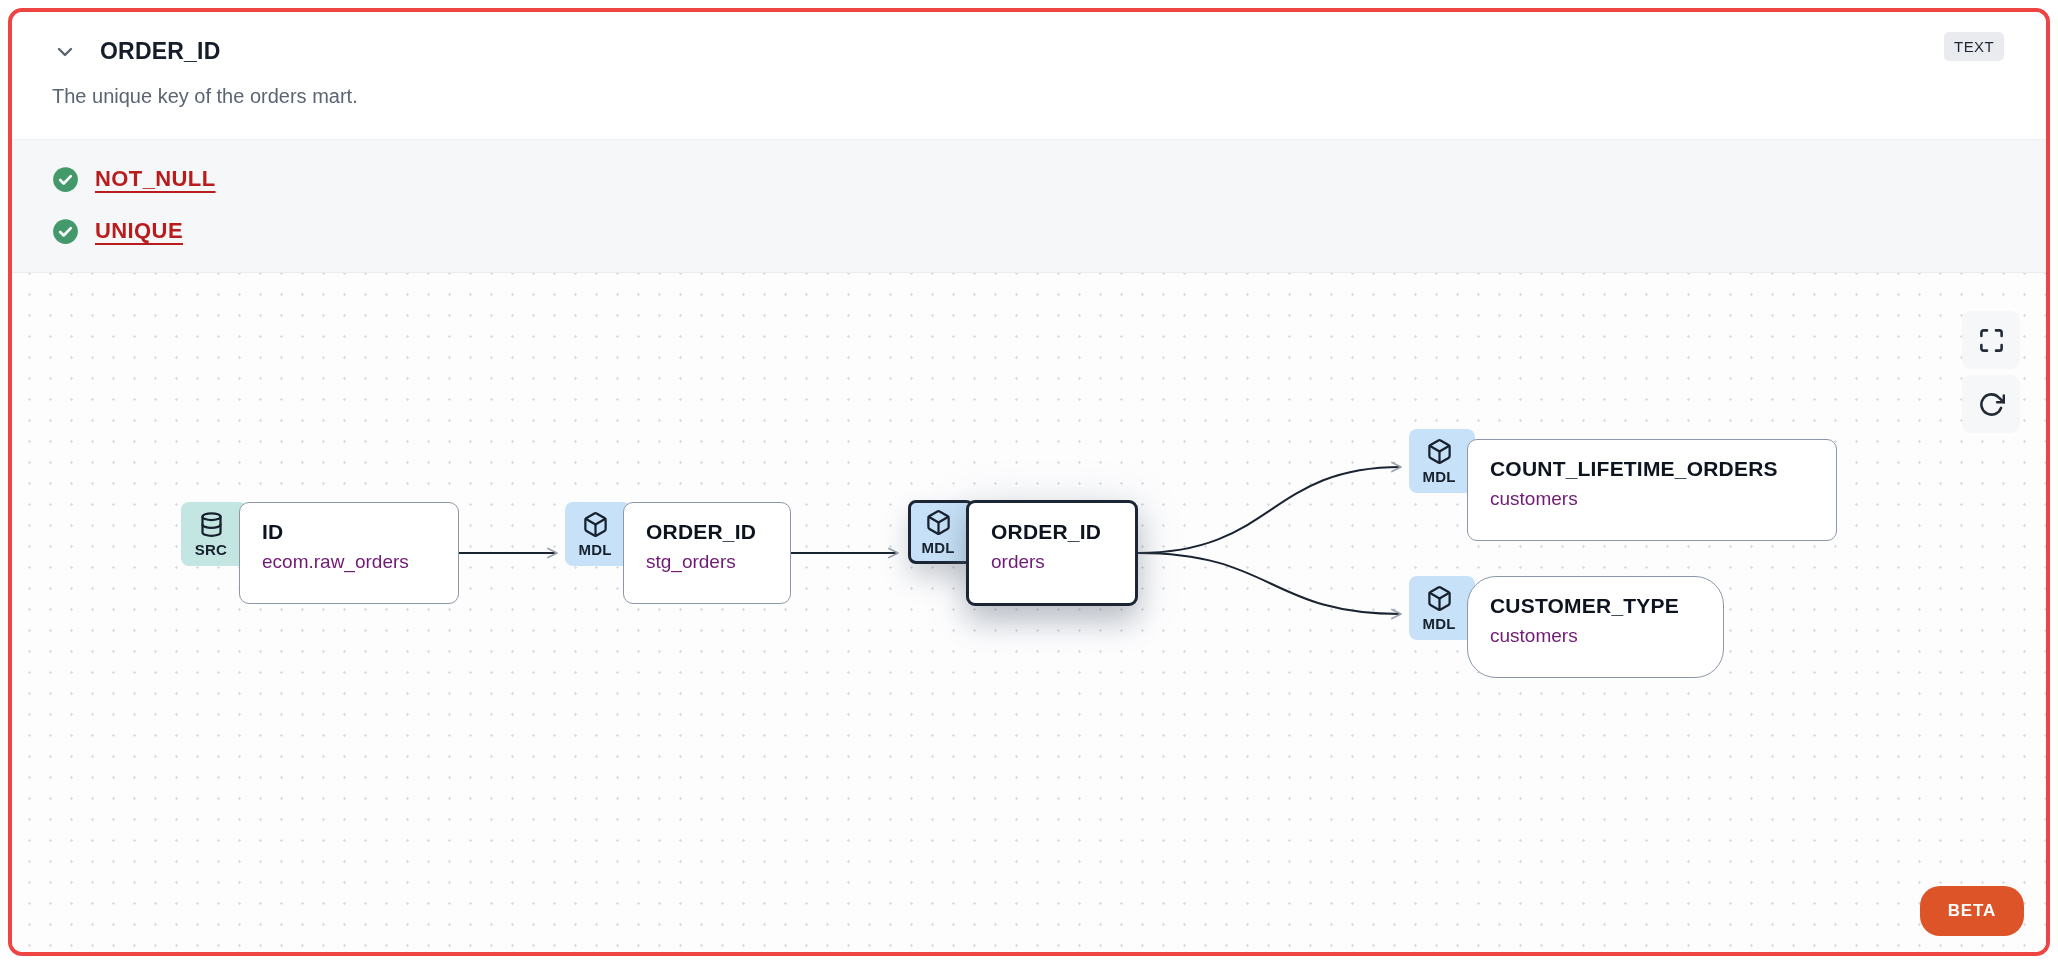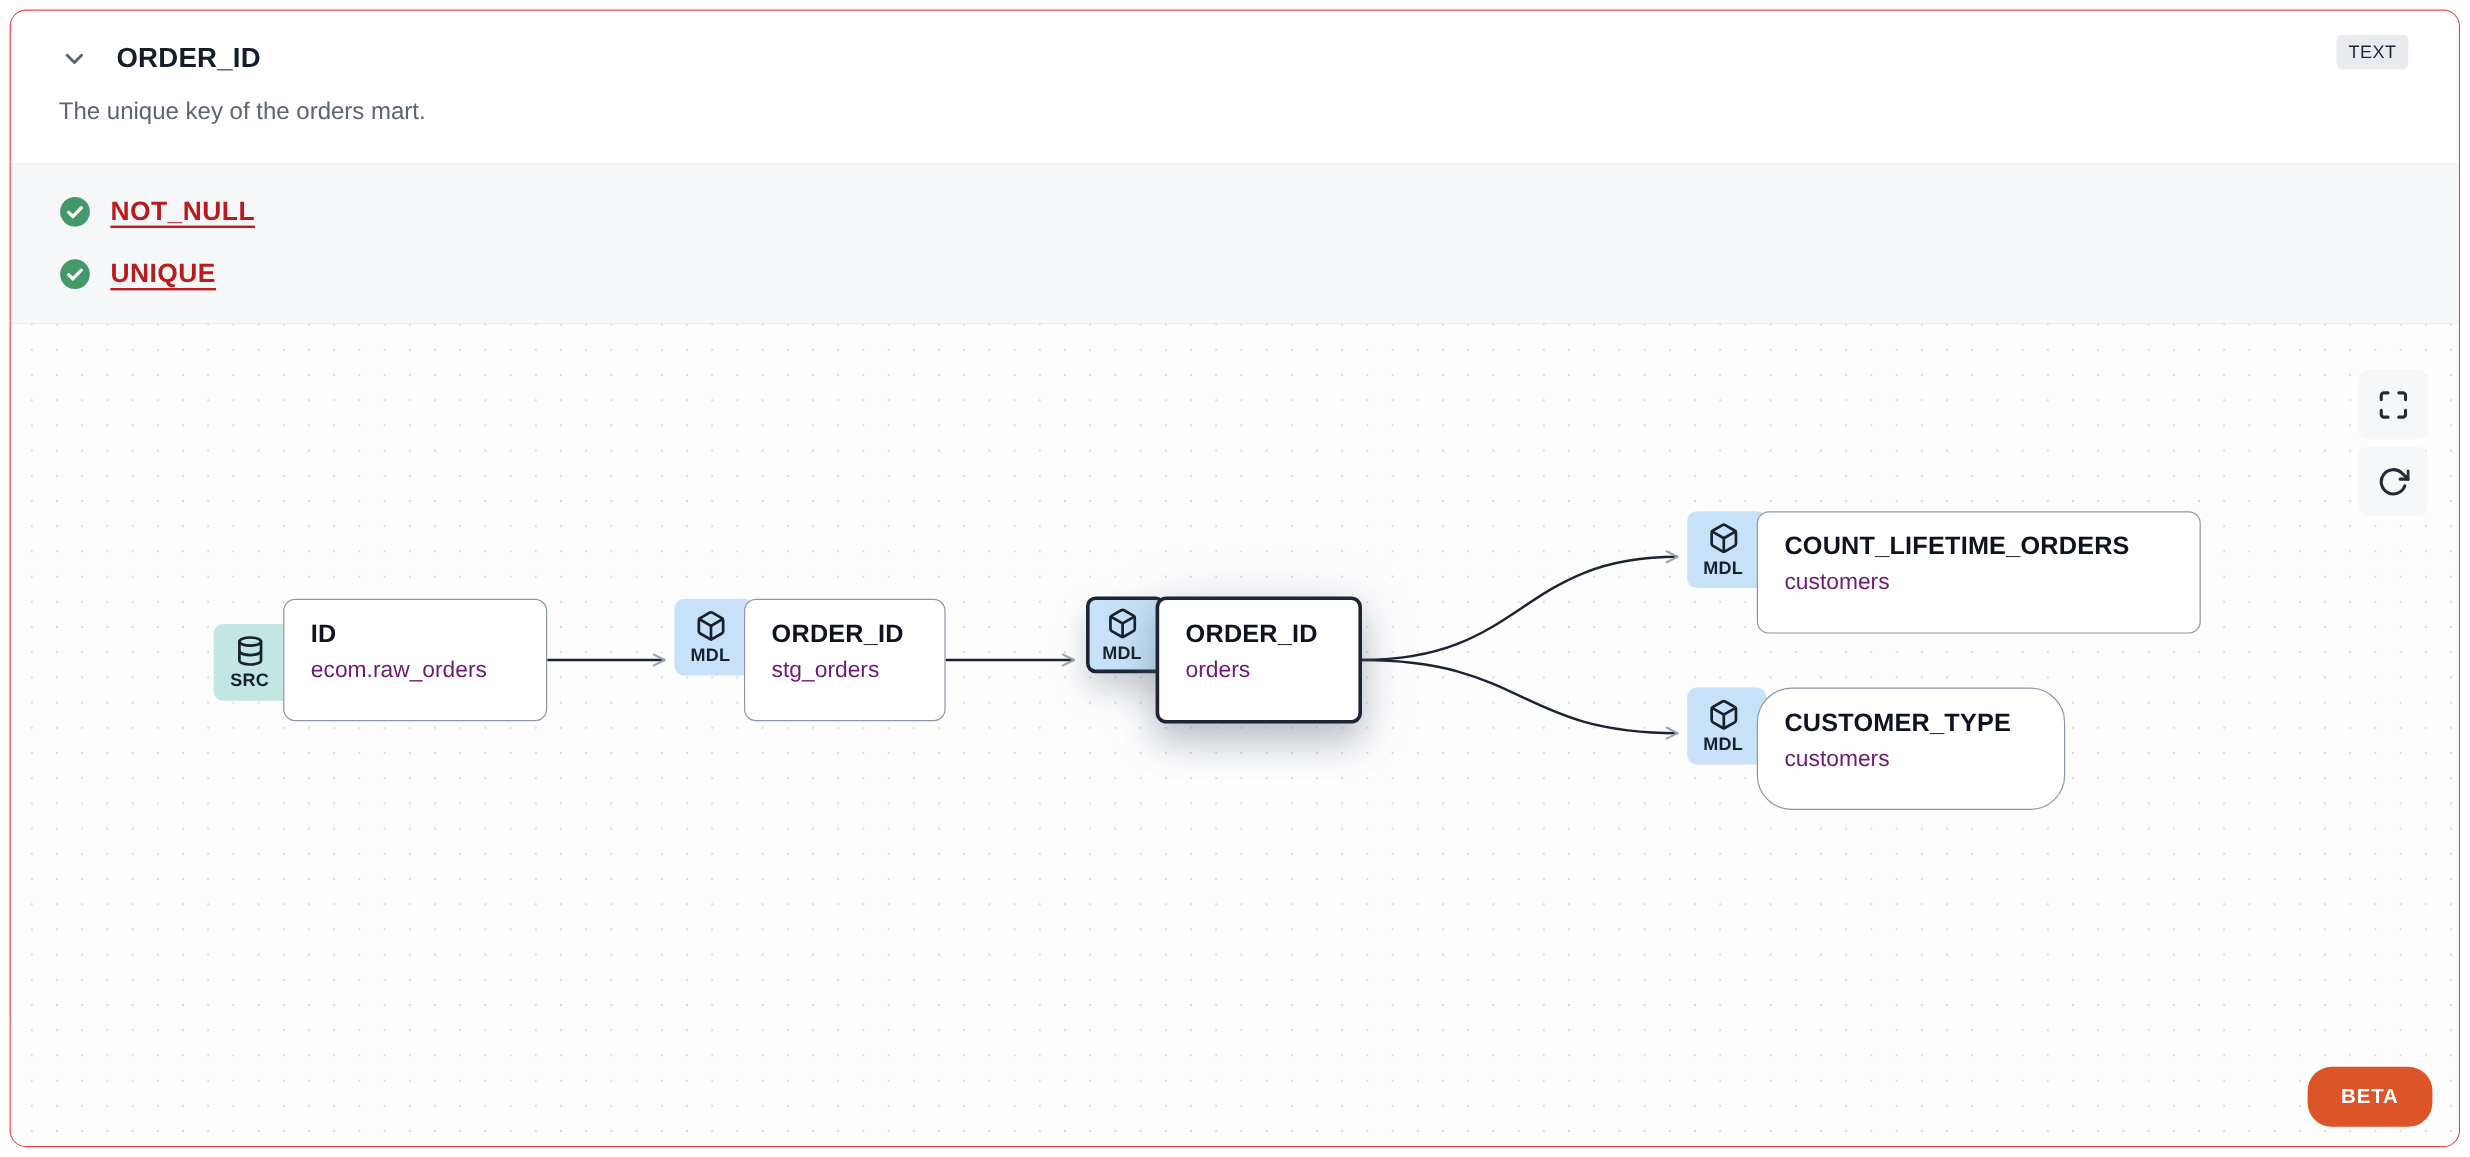--- a/index.html
+++ b/index.html
@@ -1,21 +1,21 @@
 <!DOCTYPE html>
 <html><head>
 <meta charset="utf-8">
 <style>
   * { margin:0; padding:0; box-sizing:border-box; }
   html,body { width:2058px; height:964px; background:#ffffff; font-family:"Liberation Sans", sans-serif; }
   .stage { position:relative; width:2058px; height:964px; }
 
   .card {
     position:absolute; left:8px; top:8px; width:2042px; height:948px;
-    background:#ffffff; border:1px solid #ef4444; border-radius:14px;
+    background:#ffffff; border:4px solid #ef4444; border-radius:14px;
     overflow:hidden; display:flex; flex-direction:column;
   }
 
   
   .hdr { position:relative; height:127px; padding:26px 40px 0 40px; background:#ffffff; }
   .hdr-row { display:flex; align-items:center; gap:22px; margin-bottom:20px; }
   .chev-btn { width:26px; height:26px; border:none; background:transparent; cursor:pointer; display:flex; align-items:center; justify-content:center; }
   .chev-btn svg { width:24px; height:24px; }
   .hdr-title { font-size:23px; font-weight:600; color:#141d29; letter-spacing:.2px; }
   .type-badge {
@@ -45,21 +45,21 @@
 
   
   .node { position:absolute; display:flex; align-items:flex-start; cursor:pointer; }
   .nbadge {
     width:66px; height:64px; border-radius:8px; margin-right:-8px;
     display:flex; flex-direction:column; align-items:center; justify-content:center; gap:3px;
     padding-right:6px; color:#17212e; z-index:1;
   }
   .nbadge svg { width:27px; height:27px; }
   .nbadge .blabel { font-size:15px; font-weight:600; letter-spacing:.2px; }
-  .nbadge.src { background:#c3e6e2;margin-top:21px; }
+  .nbadge.src { background:#c3e6e2; }
   .nbadge.mdl { background:#c7e2f8; }
   .nbox {
     background:#ffffff; border:1px solid #8c98a7; border-radius:10px;
     min-height:102px; padding:17px 20px 0 22px; z-index:2;
   }
   .ntitle { font-size:21px; font-weight:600; color:#0d141f; letter-spacing:.2px; white-space:nowrap; }
   .nsub { font-size:19px; color:#701a75; margin-top:7px; white-space:nowrap; }
 
   .node.selected .nbadge { border:3px solid #1b2533; box-shadow:0 14px 26px rgba(95,105,120,.30); }
   .node.selected .nbox  { border:3px solid #1b2533; border-radius:9px;
@@ -175,21 +175,21 @@
 
       <div class="node" style="left:1397px;top:156px;">
         <div class="nbadge mdl">
           <svg viewBox="0 0 24 24" fill="none" stroke="#17212e" stroke-width="2" stroke-linecap="round" stroke-linejoin="round">
               <path d="M21 16V8a2 2 0 0 0-1-1.73l-7-4a2 2 0 0 0-2 0l-7 4A2 2 0 0 0 3 8v8a2 2 0 0 0 1 1.73l7 4a2 2 0 0 0 2 0l7-4A2 2 0 0 0 21 16z"></path>
               <polyline points="3.27 6.96 12 12.01 20.73 6.96"></polyline>
               <line x1="12" y1="22.08" x2="12" y2="12"></line>
             </svg>
           <span class="blabel">MDL</span>
         </div>
-        <div class="nbox" style="width:370px;">
+        <div class="nbox" style="width:370px;margin-top:10px;">
           <div class="ntitle">COUNT_LIFETIME_ORDERS</div>
           <div class="nsub">customers</div>
         </div>
       </div>
 
       <div class="node" style="left:1397px;top:303px;">
         <div class="nbadge mdl">
           <svg viewBox="0 0 24 24" fill="none" stroke="#17212e" stroke-width="2" stroke-linecap="round" stroke-linejoin="round">
               <path d="M21 16V8a2 2 0 0 0-1-1.73l-7-4a2 2 0 0 0-2 0l-7 4A2 2 0 0 0 3 8v8a2 2 0 0 0 1 1.73l7 4a2 2 0 0 0 2 0l7-4A2 2 0 0 0 21 16z"></path>
               <polyline points="3.27 6.96 12 12.01 20.73 6.96"></polyline>

